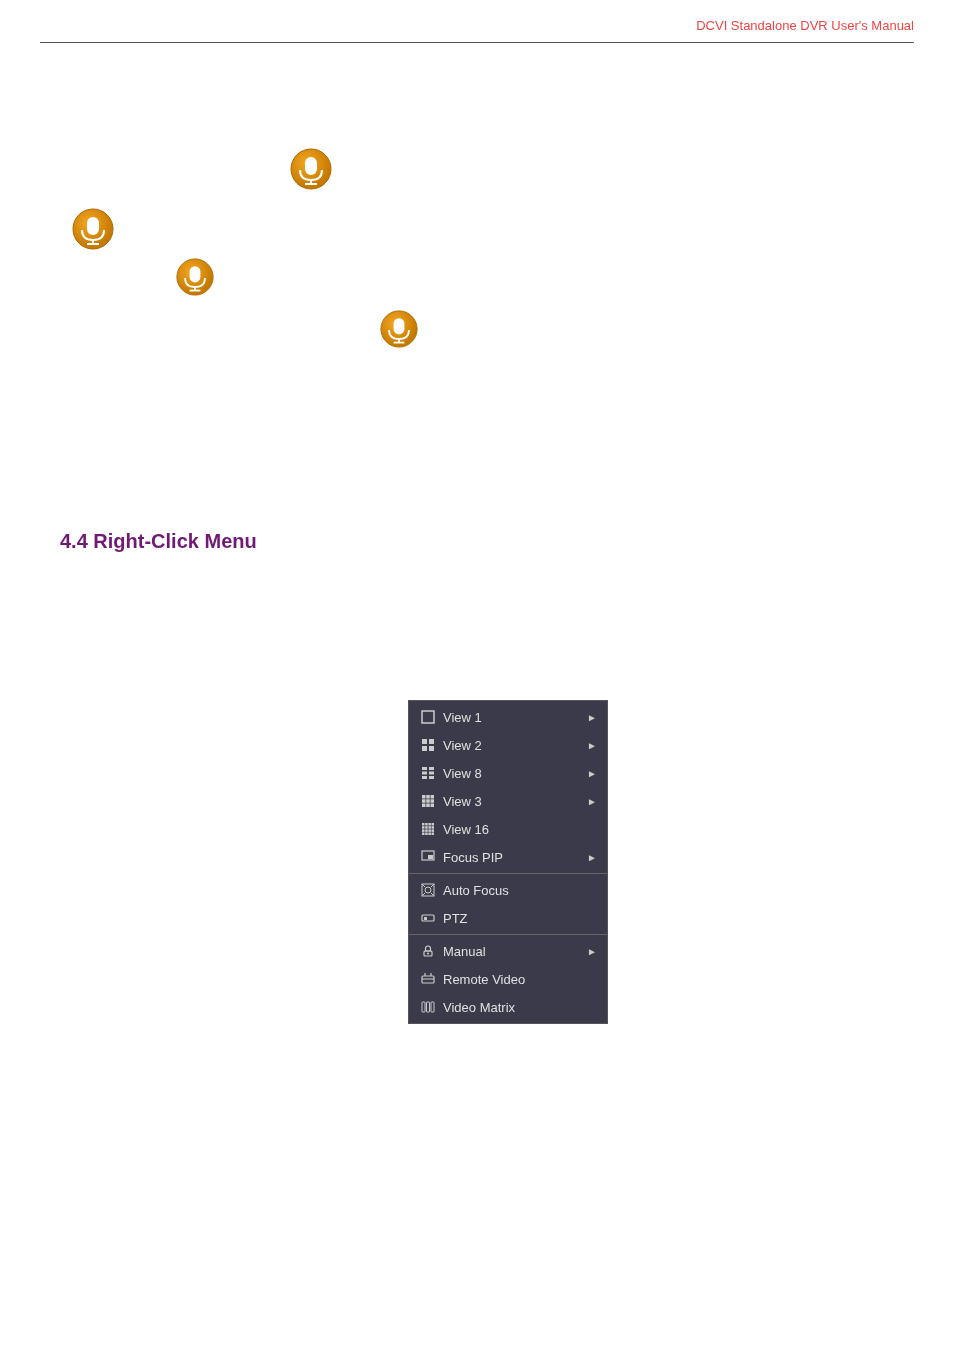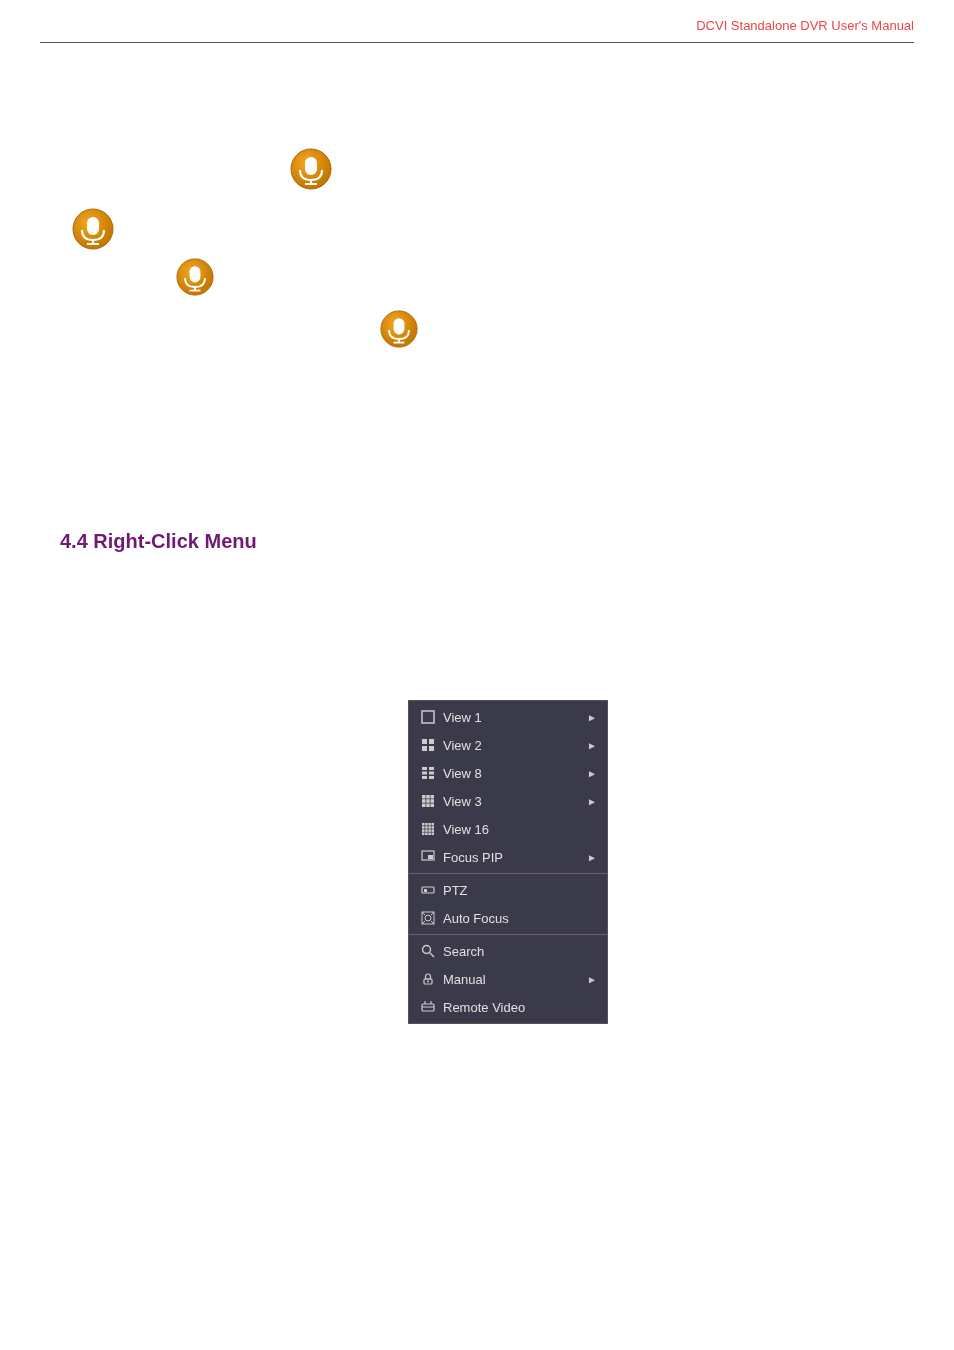--- a/index.html
+++ b/index.html
@@ -261,51 +261,42 @@
       </span>
       <span class="item-label">Focus PIP</span>
       <span class="arrow">►</span>
     </div>
   </div>
 
   <div class="menu-group">
     <div class="menu-item">
       <span class="item-icon">
         <svg width="14" height="14" viewBox="0 0 14 14">
-          <rect x="1" y="4" width="12" height="6" rx="1" fill="none" stroke="#ccc" stroke-width="1.2"></rect>
-          <rect x="3" y="6" width="3" height="3" rx="0.5" fill="#ccc"></rect>
-        </svg>
-      </span>
-      <span class="item-label">PTZ</span>
-    </div>
-    <div class="menu-item">
-      <span class="item-icon">
-        <svg width="14" height="14" viewBox="0 0 14 14">
           <rect x="1" y="1" width="12" height="12" fill="none" stroke="#ccc" stroke-width="1"></rect>
           <circle cx="7" cy="7" r="3" fill="none" stroke="#ccc" stroke-width="1"></circle>
           <line x1="1" y1="1" x2="4" y2="4" stroke="#ccc" stroke-width="1"></line>
           <line x1="13" y1="1" x2="10" y2="4" stroke="#ccc" stroke-width="1"></line>
           <line x1="1" y1="13" x2="4" y2="10" stroke="#ccc" stroke-width="1"></line>
           <line x1="13" y1="13" x2="10" y2="10" stroke="#ccc" stroke-width="1"></line>
         </svg>
       </span>
       <span class="item-label">Auto Focus</span>
     </div>
+    <div class="menu-item">
+      <span class="item-icon">
+        <svg width="14" height="14" viewBox="0 0 14 14">
+          <rect x="1" y="4" width="12" height="6" rx="1" fill="none" stroke="#ccc" stroke-width="1.2"></rect>
+          <rect x="3" y="6" width="3" height="3" rx="0.5" fill="#ccc"></rect>
+        </svg>
+      </span>
+      <span class="item-label">PTZ</span>
+    </div>
   </div>
 
   <div class="menu-group">
-    <div class="menu-item">
-      <span class="item-icon">
-        <svg width="14" height="14" viewBox="0 0 14 14">
-          <circle cx="5.5" cy="5.5" r="4" fill="none" stroke="#ccc" stroke-width="1.4"></circle>
-          <line x1="8.5" y1="8.5" x2="13" y2="13" stroke="#ccc" stroke-width="1.4"></line>
-        </svg>
-      </span>
-      <span class="item-label">Search</span>
-    </div>
     <div class="menu-item">
       <span class="item-icon">
         <svg width="14" height="14" viewBox="0 0 14 14">
           <path d="M7 2 L7 2 C5.5 2 4.5 3 4.5 4.5 L4.5 7 L9.5 7 L9.5 4.5 C9.5 3 8.5 2 7 2Z" fill="none" stroke="#ccc" stroke-width="1.2"></path>
           <rect x="3" y="7" width="8" height="5" rx="1" fill="none" stroke="#ccc" stroke-width="1.2"></rect>
           <circle cx="7" cy="9.5" r="1" fill="#ccc"></circle>
         </svg>
       </span>
       <span class="item-label">Manual</span>
       <span class="arrow">►</span>
@@ -314,15 +305,25 @@
       <span class="item-icon">
         <svg width="14" height="14" viewBox="0 0 14 14">
           <rect x="1" y="4" width="12" height="7" rx="1" fill="none" stroke="#ccc" stroke-width="1.2"></rect>
           <line x1="1" y1="7" x2="13" y2="7" stroke="#ccc" stroke-width="1"></line>
           <line x1="4" y1="4" x2="4" y2="1" stroke="#ccc" stroke-width="1.2"></line>
           <line x1="10" y1="4" x2="10" y2="1" stroke="#ccc" stroke-width="1.2"></line>
         </svg>
       </span>
       <span class="item-label">Remote Video</span>
     </div>
+    <div class="menu-item">
+      <span class="item-icon">
+        <svg width="14" height="14" viewBox="0 0 14 14">
+          <rect x="1" y="2" width="3" height="10" rx="0.5" fill="none" stroke="#ccc" stroke-width="1"></rect>
+          <rect x="5.5" y="2" width="3" height="10" rx="0.5" fill="none" stroke="#ccc" stroke-width="1"></rect>
+          <rect x="10" y="2" width="3" height="10" rx="0.5" fill="none" stroke="#ccc" stroke-width="1"></rect>
+        </svg>
+      </span>
+      <span class="item-label">Video Matrix</span>
+    </div>
   </div>
 
 </div>
 
 </body></html>

